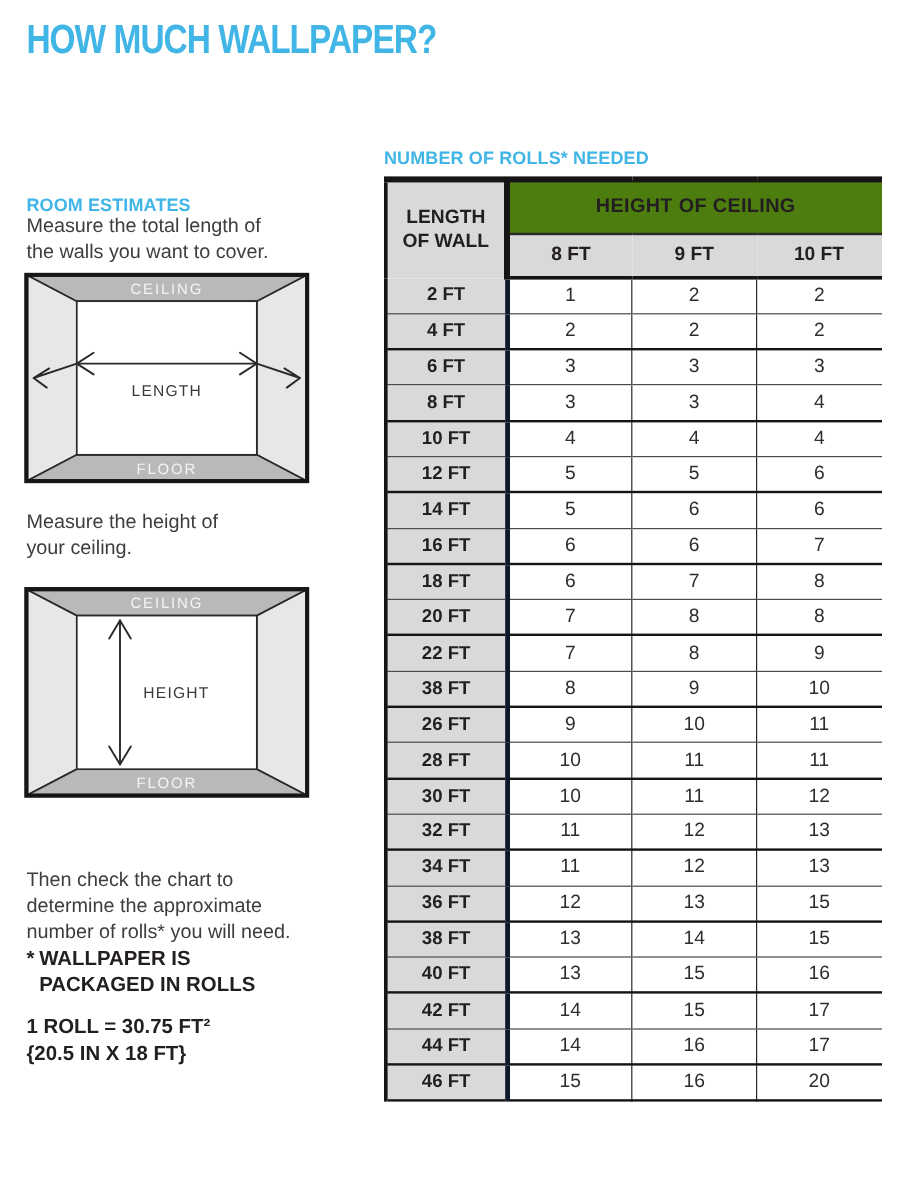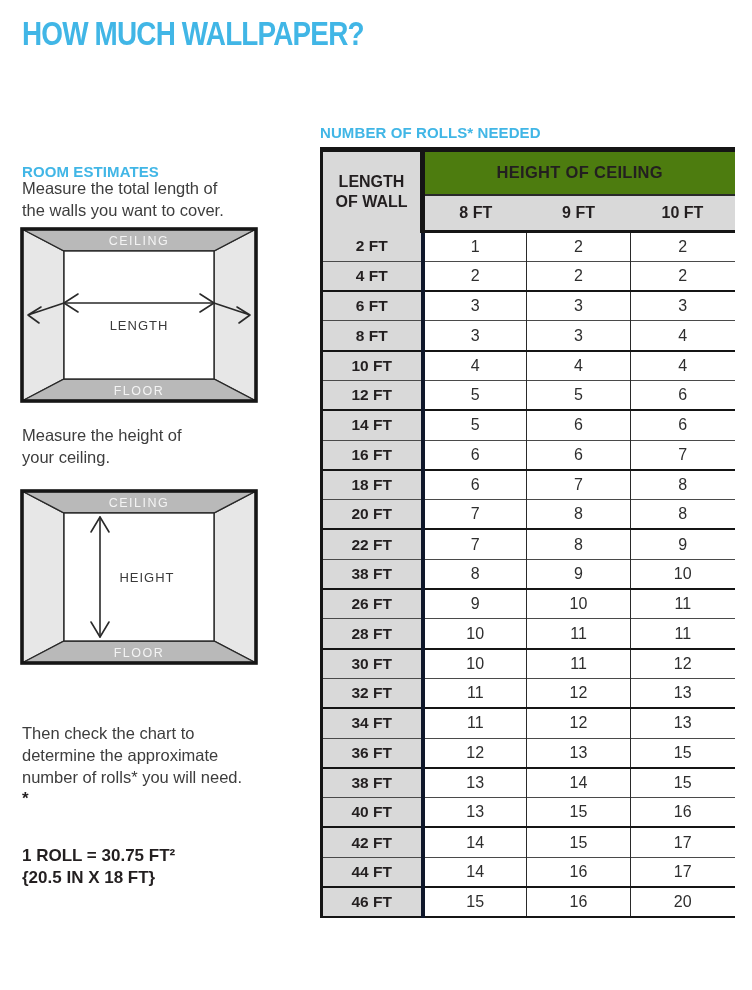--- a/index.html
+++ b/index.html
@@ -139,20 +139,22 @@
   <text class="band-label" x="119" y="168" text-anchor="middle">FLOOR</text>
   <text class="dim-label" x="127" y="93" text-anchor="middle">HEIGHT</text>
 </svg>
 
 <p class="copy para3">Then check the chart to
 determine the approximate
 number of rolls* you will need.</p>
 
 <div class="footnote note1">
   <span class="asterisk">*</span>
+  <span>WALLPAPER IS
+PACKAGED IN ROLLS</span>
 </div>
 <div class="footnote note2">1 ROLL = 30.75 FT²
 {20.5 IN X 18 FT}</div>
 
 <div class="table-bottom-tab"></div>
 
 <div class="rolls-table-wrap">
   <table class="rolls">
     <colgroup>
       <col style="width:101px">

